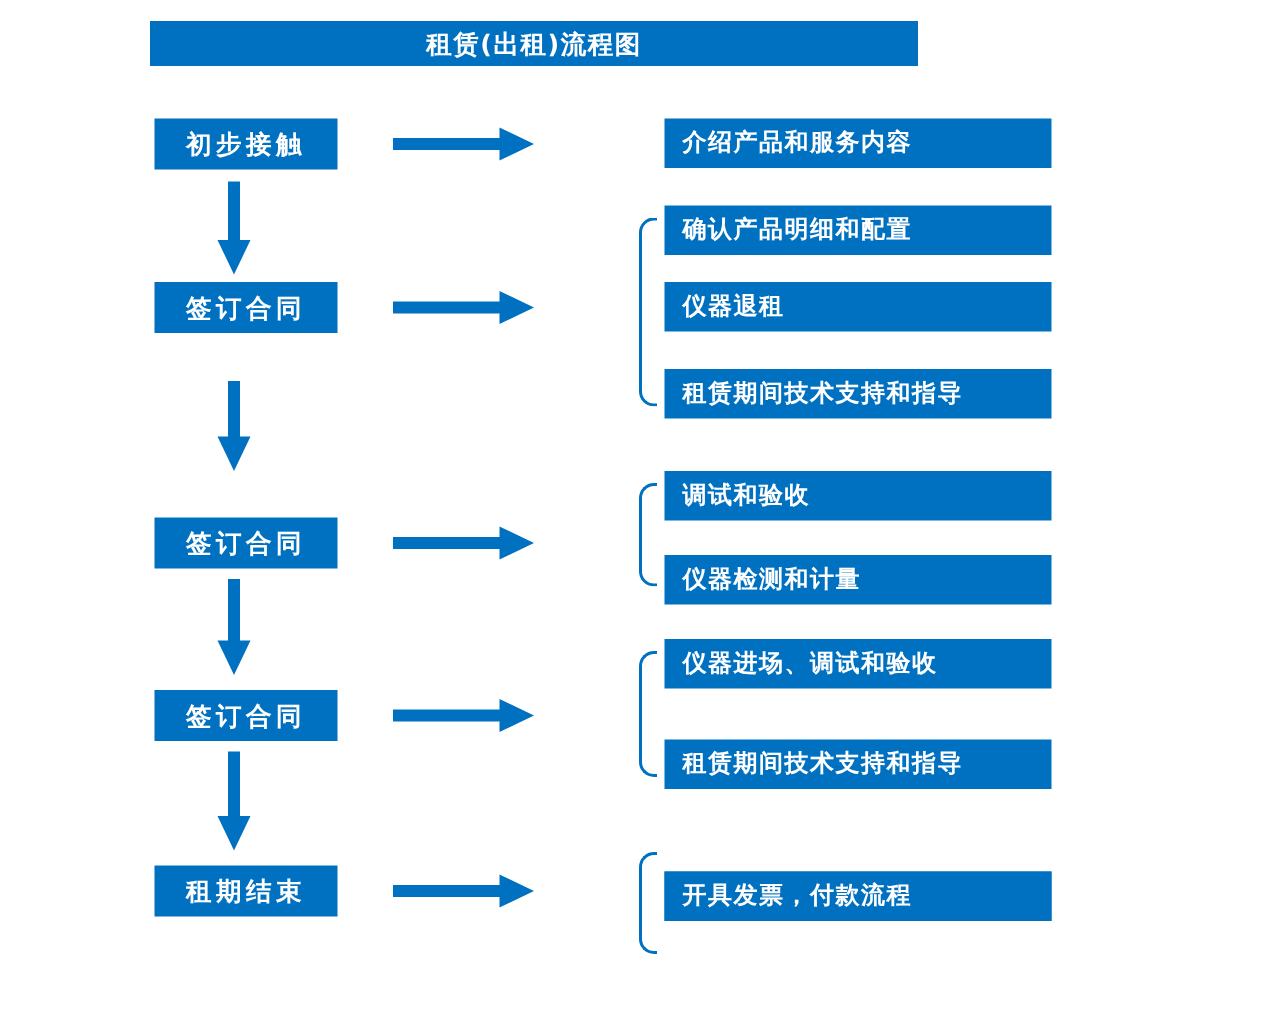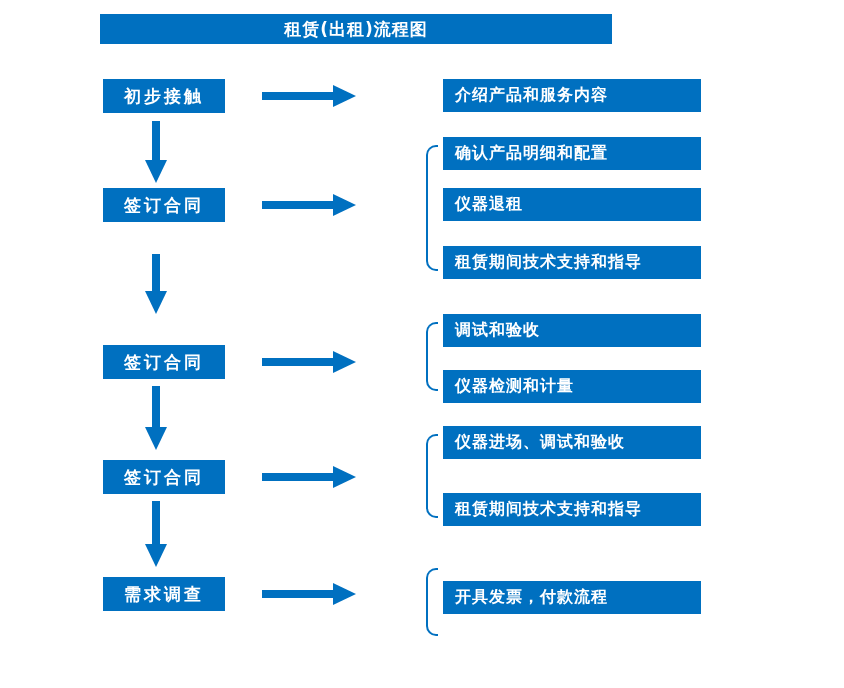--- a/index.html
+++ b/index.html
@@ -54,21 +54,21 @@
 <body>
 
 <div>
 
   <div class="box title-bar">租赁(出租)流程图</div>
 
   <div class="box stage" style="top:79px">初步接触</div>
   <div class="box stage" style="top:188px">签订合同</div>
   <div class="box stage" style="top:345px">签订合同</div>
   <div class="box stage" style="top:460px">签订合同</div>
-  <div class="box stage" style="top:577px">需求调查</div>
+  <div class="box stage" style="top:577px">租期结束</div>
 
   <div class="box output" style="top:79px">介绍产品和服务内容</div>
   <div class="box output" style="top:137px">确认产品明细和配置</div>
   <div class="box output" style="top:188px">仪器退租</div>
   <div class="box output" style="top:246px">租赁期间技术支持和指导</div>
   <div class="box output" style="top:314px">调试和验收</div>
   <div class="box output" style="top:370px">仪器检测和计量</div>
   <div class="box output" style="top:426px">仪器进场、调试和验收</div>
   <div class="box output" style="top:493px">租赁期间技术支持和指导</div>
   <div class="box output" style="top:581px">仪器退租</div>

